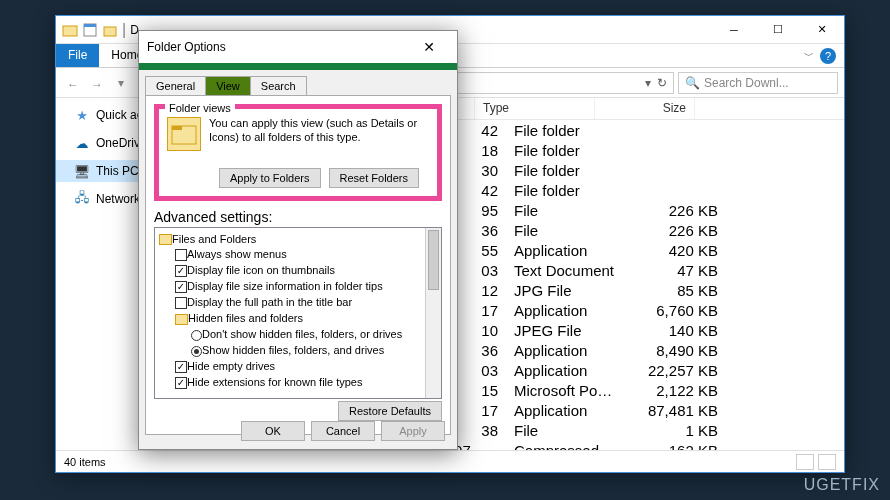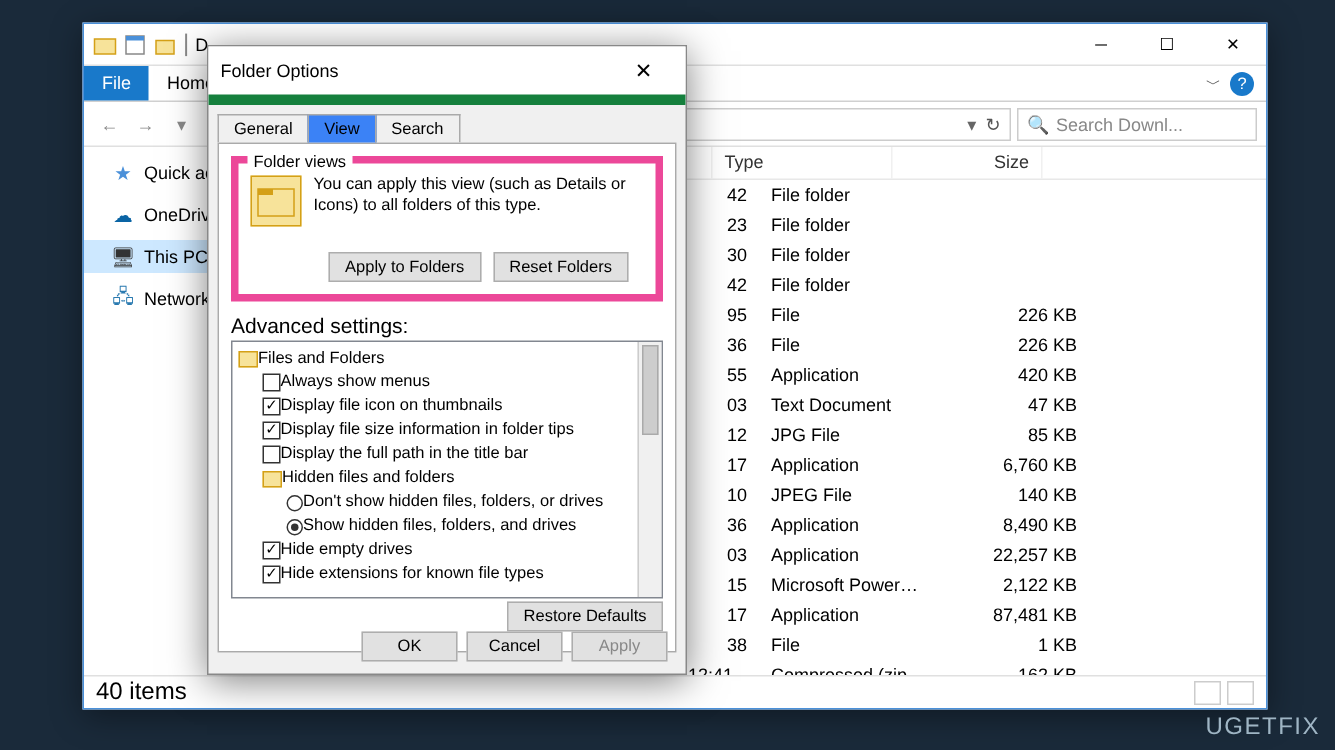--- a/index.html
+++ b/index.html
@@ -31,41 +31,41 @@
   .body-area { display: flex; height: calc(100% - 28px - 24px - 30px - 22px); }
   .sidebar { width: 150px; border-right: 1px solid #e0e0e0; padding: 6px 0; font-size: 12px; }
   .sb-item { display: flex; align-items: center; gap: 6px; padding: 3px 10px 3px 18px; margin-bottom: 6px; }
   .sb-item.sel { background: #cde8ff; }
   .sb-icon { width:16px; height:16px; display:inline-flex; align-items:center; justify-content:center; font-size:13px; }
 
   .content { flex:1; overflow: hidden; position: relative; }
   .col-headers { display:flex; height:22px; border-bottom:1px solid #e8e8e8; font-size:12px; color:#333; }
   .col-headers .col { padding: 3px 8px; border-right: 1px solid #f0f0f0; }
   .c-name { width: 220px; } .c-date { width: 120px; } .c-type { width: 120px; } .c-size { width: 100px; text-align:right; }
-  .rows { font-size:12px; }
+  .rows { font-size:15px; }
   .row { display:flex; height:20px; align-items:center; }
   .row .cell { padding: 0 8px; overflow:hidden; white-space:nowrap; text-overflow:ellipsis; }
   .row .c-name { display:flex; gap:6px; align-items:center; }
   .file-ico { width:14px; height:14px; background:#f5d76e; border:1px solid #d4a017; }
 
-  .statusbar { position:absolute; bottom:0; left:0; right:0; height:22px; border-top:1px solid #e0e0e0; display:flex; align-items:center; font-size:16px; padding:0 8px; background:#fff; }
+  .statusbar { position:absolute; bottom:0; left:0; right:0; height:22px; border-top:1px solid #e0e0e0; display:flex; align-items:center; font-size:11px; padding:0 8px; background:#fff; }
   .statusbar .view-icons { margin-left:auto; display:flex; gap:4px; }
   .view-icon { width:18px; height:16px; border:1px solid #ccc; }
 
   
   .dialog {
     position: absolute; top: 30px; left: 138px; width: 320px; height: 420px;
     background: #f0f0f0; border: 1px solid #888; box-shadow: 0 4px 24px rgba(0,0,0,0.5);
     font-size: 11px;
   }
   .dlg-title { height: 28px; background:#fff; display:flex; align-items:center; padding:16px 8px; border-bottom:7px solid #15803d; font-size:12px; }
   .dlg-close { margin-left:auto; width:40px; height:26px; display:flex; align-items:center; justify-content:center; font-size:14px; }
   .dlg-tabs { display:flex; padding: 6px 6px 0 6px; }
   .dlg-tab { padding: 3px 10px; border:1px solid #aaa; border-bottom:none; background:#f0f0f0; font-size:11px; margin-right:-1px; }
-  .dlg-tab.active { background:#3b82f6; position:relative; z-index:2; }
+  .dlg-tab.active { background:#4d7c0f; position:relative; z-index:2; }
   .dlg-panel { margin:0 6px 6px 6px; border:1px solid #aaa; background:#fff; padding:8px; height: 340px; position:relative; }
 
   .groupbox { border:5px solid #ec4899; padding: 8px; margin-bottom:8px; position:relative; }
   .groupbox .legend { position:absolute; top:-7px; left:6px; background:#fff; padding:0 4px; font-size:11px; }
   .fv-row { display:flex; gap:8px; align-items:flex-start; }
   .fv-icon { width:34px; height:34px; background:#f7e39a; border:1px solid #d4a017; display:flex; align-items:center; justify-content:center; font-size:10px; }
   .fv-text { font-size:11px; line-height:1.25; }
   .fv-btns { display:flex; gap:8px; margin-top:23px; justify-content:center; }
   .btn { border:1px solid #adadad; background:#e1e1e1; padding:3px 10px; font-size:11px; min-width:90px; text-align:center; }
 
@@ -177,21 +177,21 @@
       </div>
       <div class="rows" id="rows-container">
           <div class="row">
             <div class="cell c-name" style="width:260px;"></div>
             <div class="cell" style="width:40px; text-align:right;">42</div>
             <div class="cell c-type">File folder</div>
             <div class="cell c-size"></div>
           </div>
           <div class="row">
             <div class="cell c-name" style="width:260px;"></div>
-            <div class="cell" style="width:40px; text-align:right;">23</div>
+            <div class="cell" style="width:40px; text-align:right;">18</div>
             <div class="cell c-type">File folder</div>
             <div class="cell c-size"></div>
           </div>
           <div class="row">
             <div class="cell c-name" style="width:260px;"></div>
             <div class="cell" style="width:40px; text-align:right;">30</div>
             <div class="cell c-type">File folder</div>
             <div class="cell c-size"></div>
           </div>
           <div class="row">

